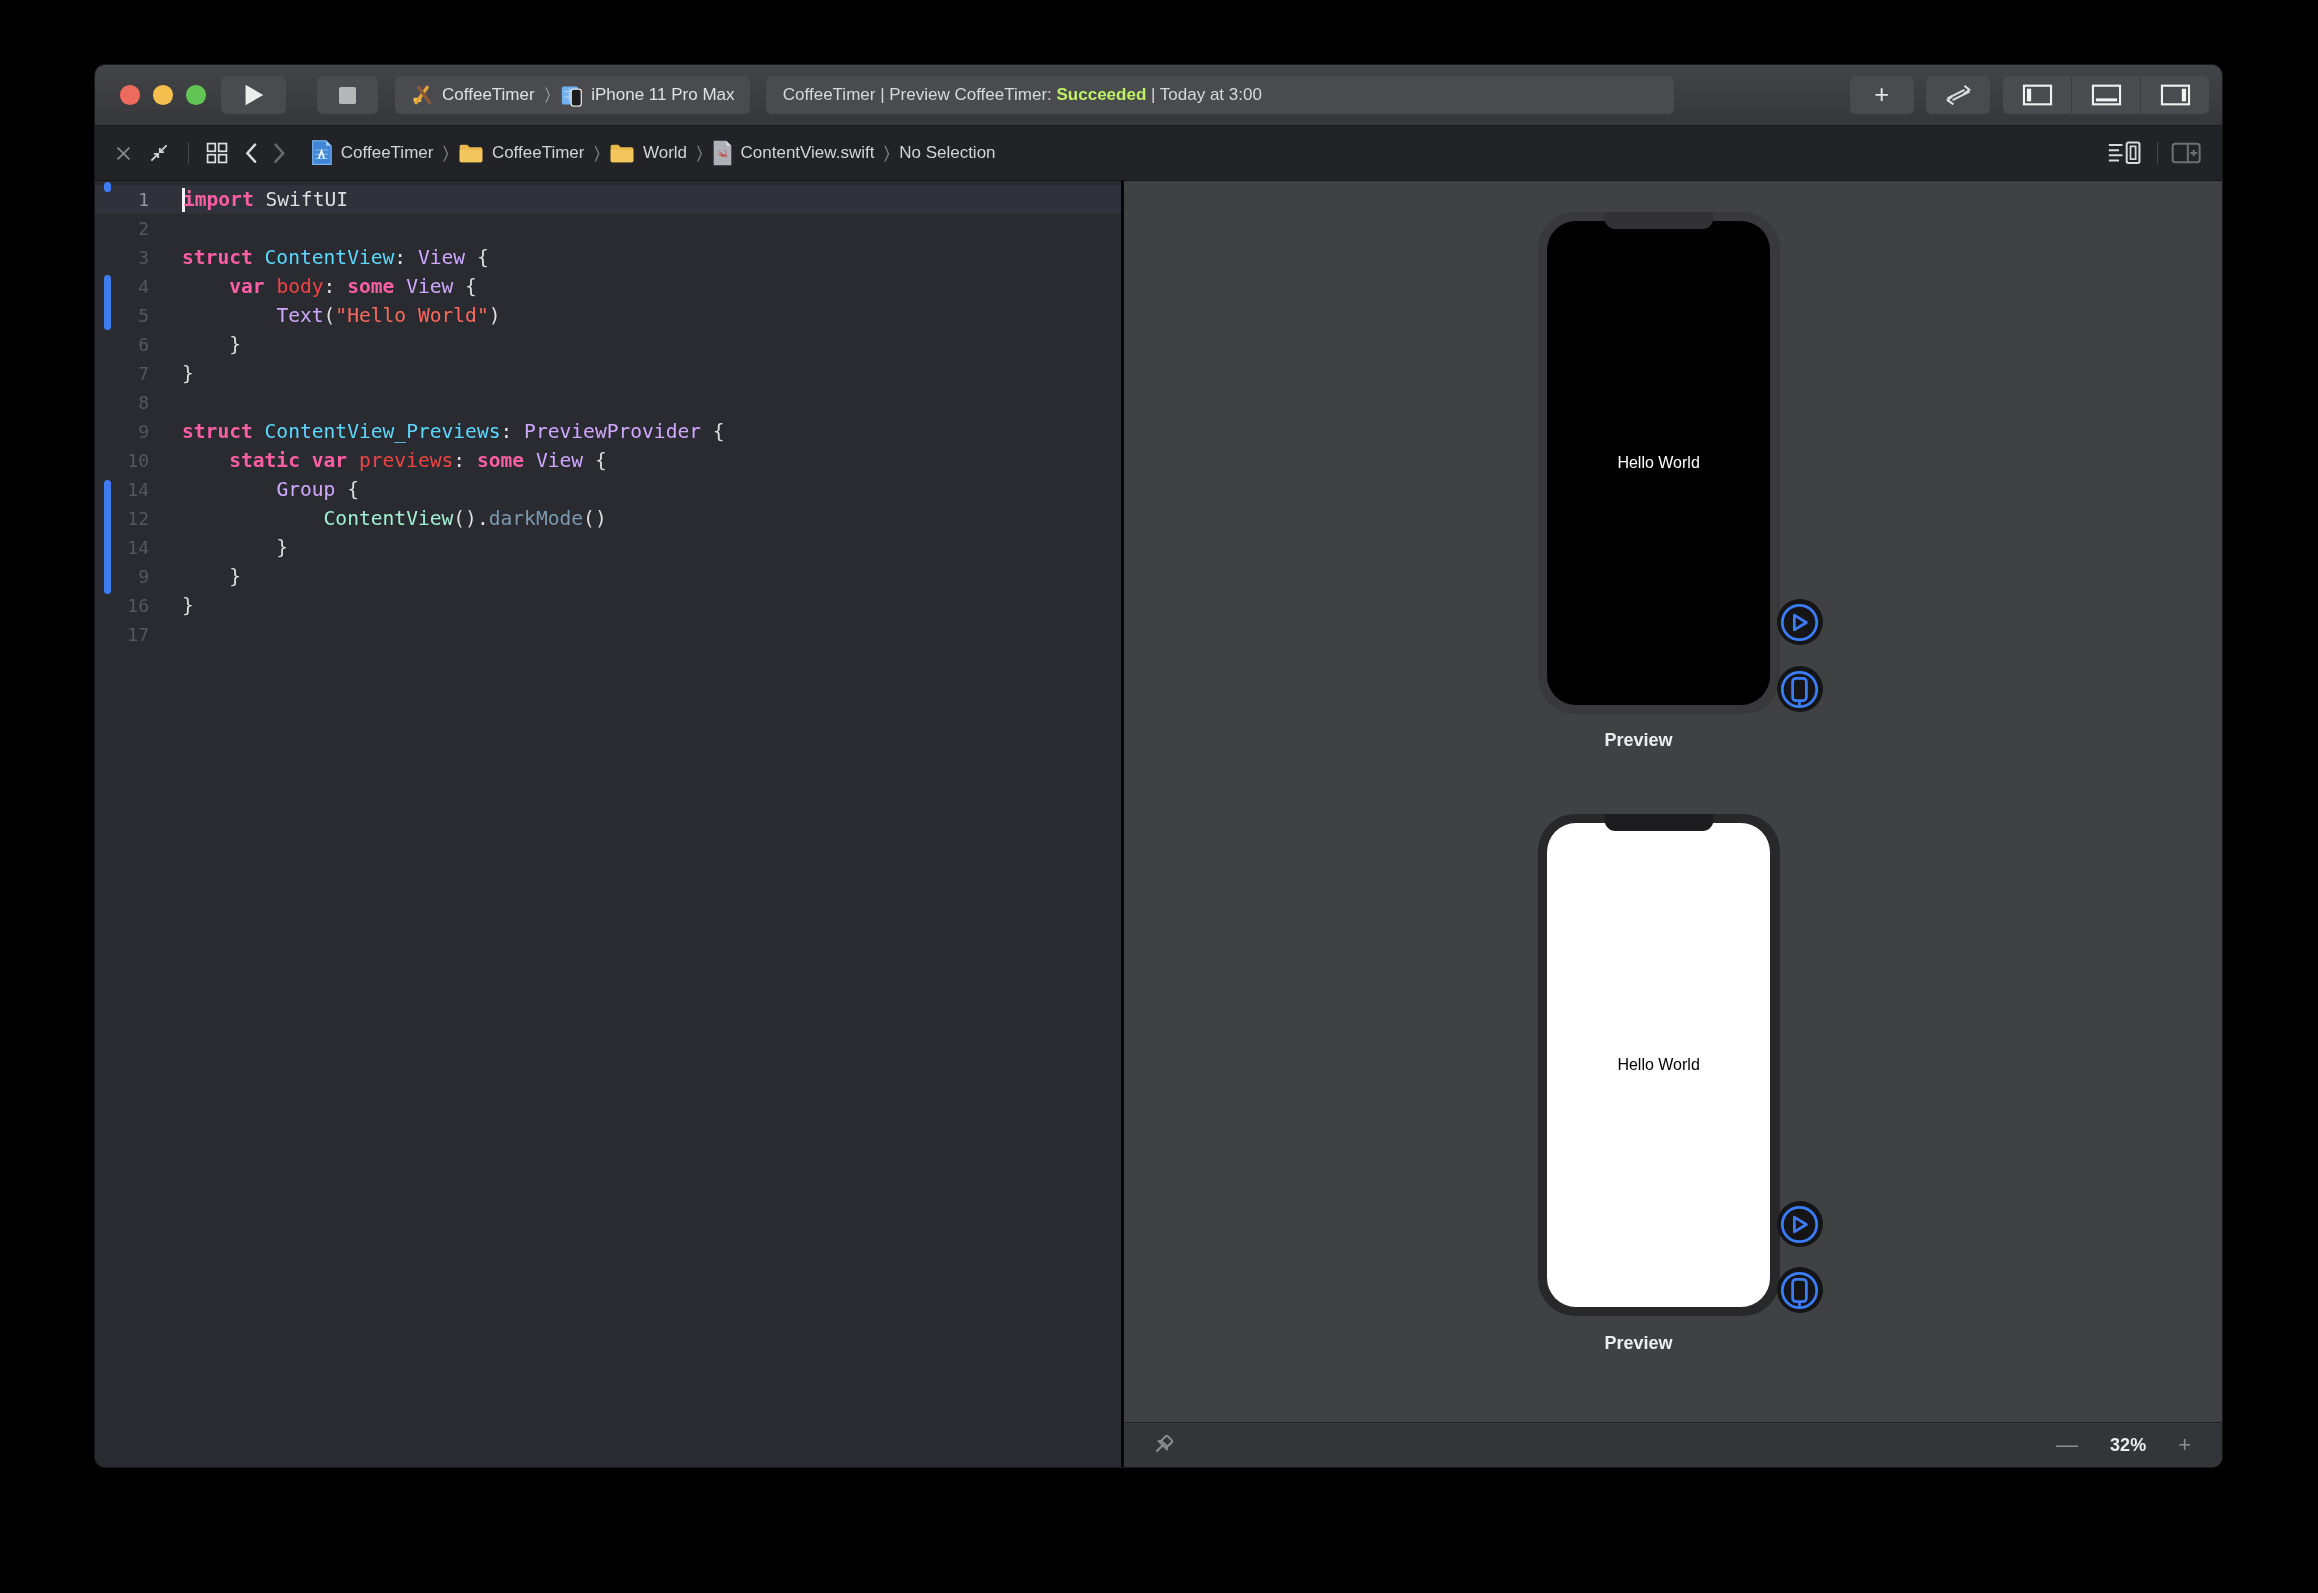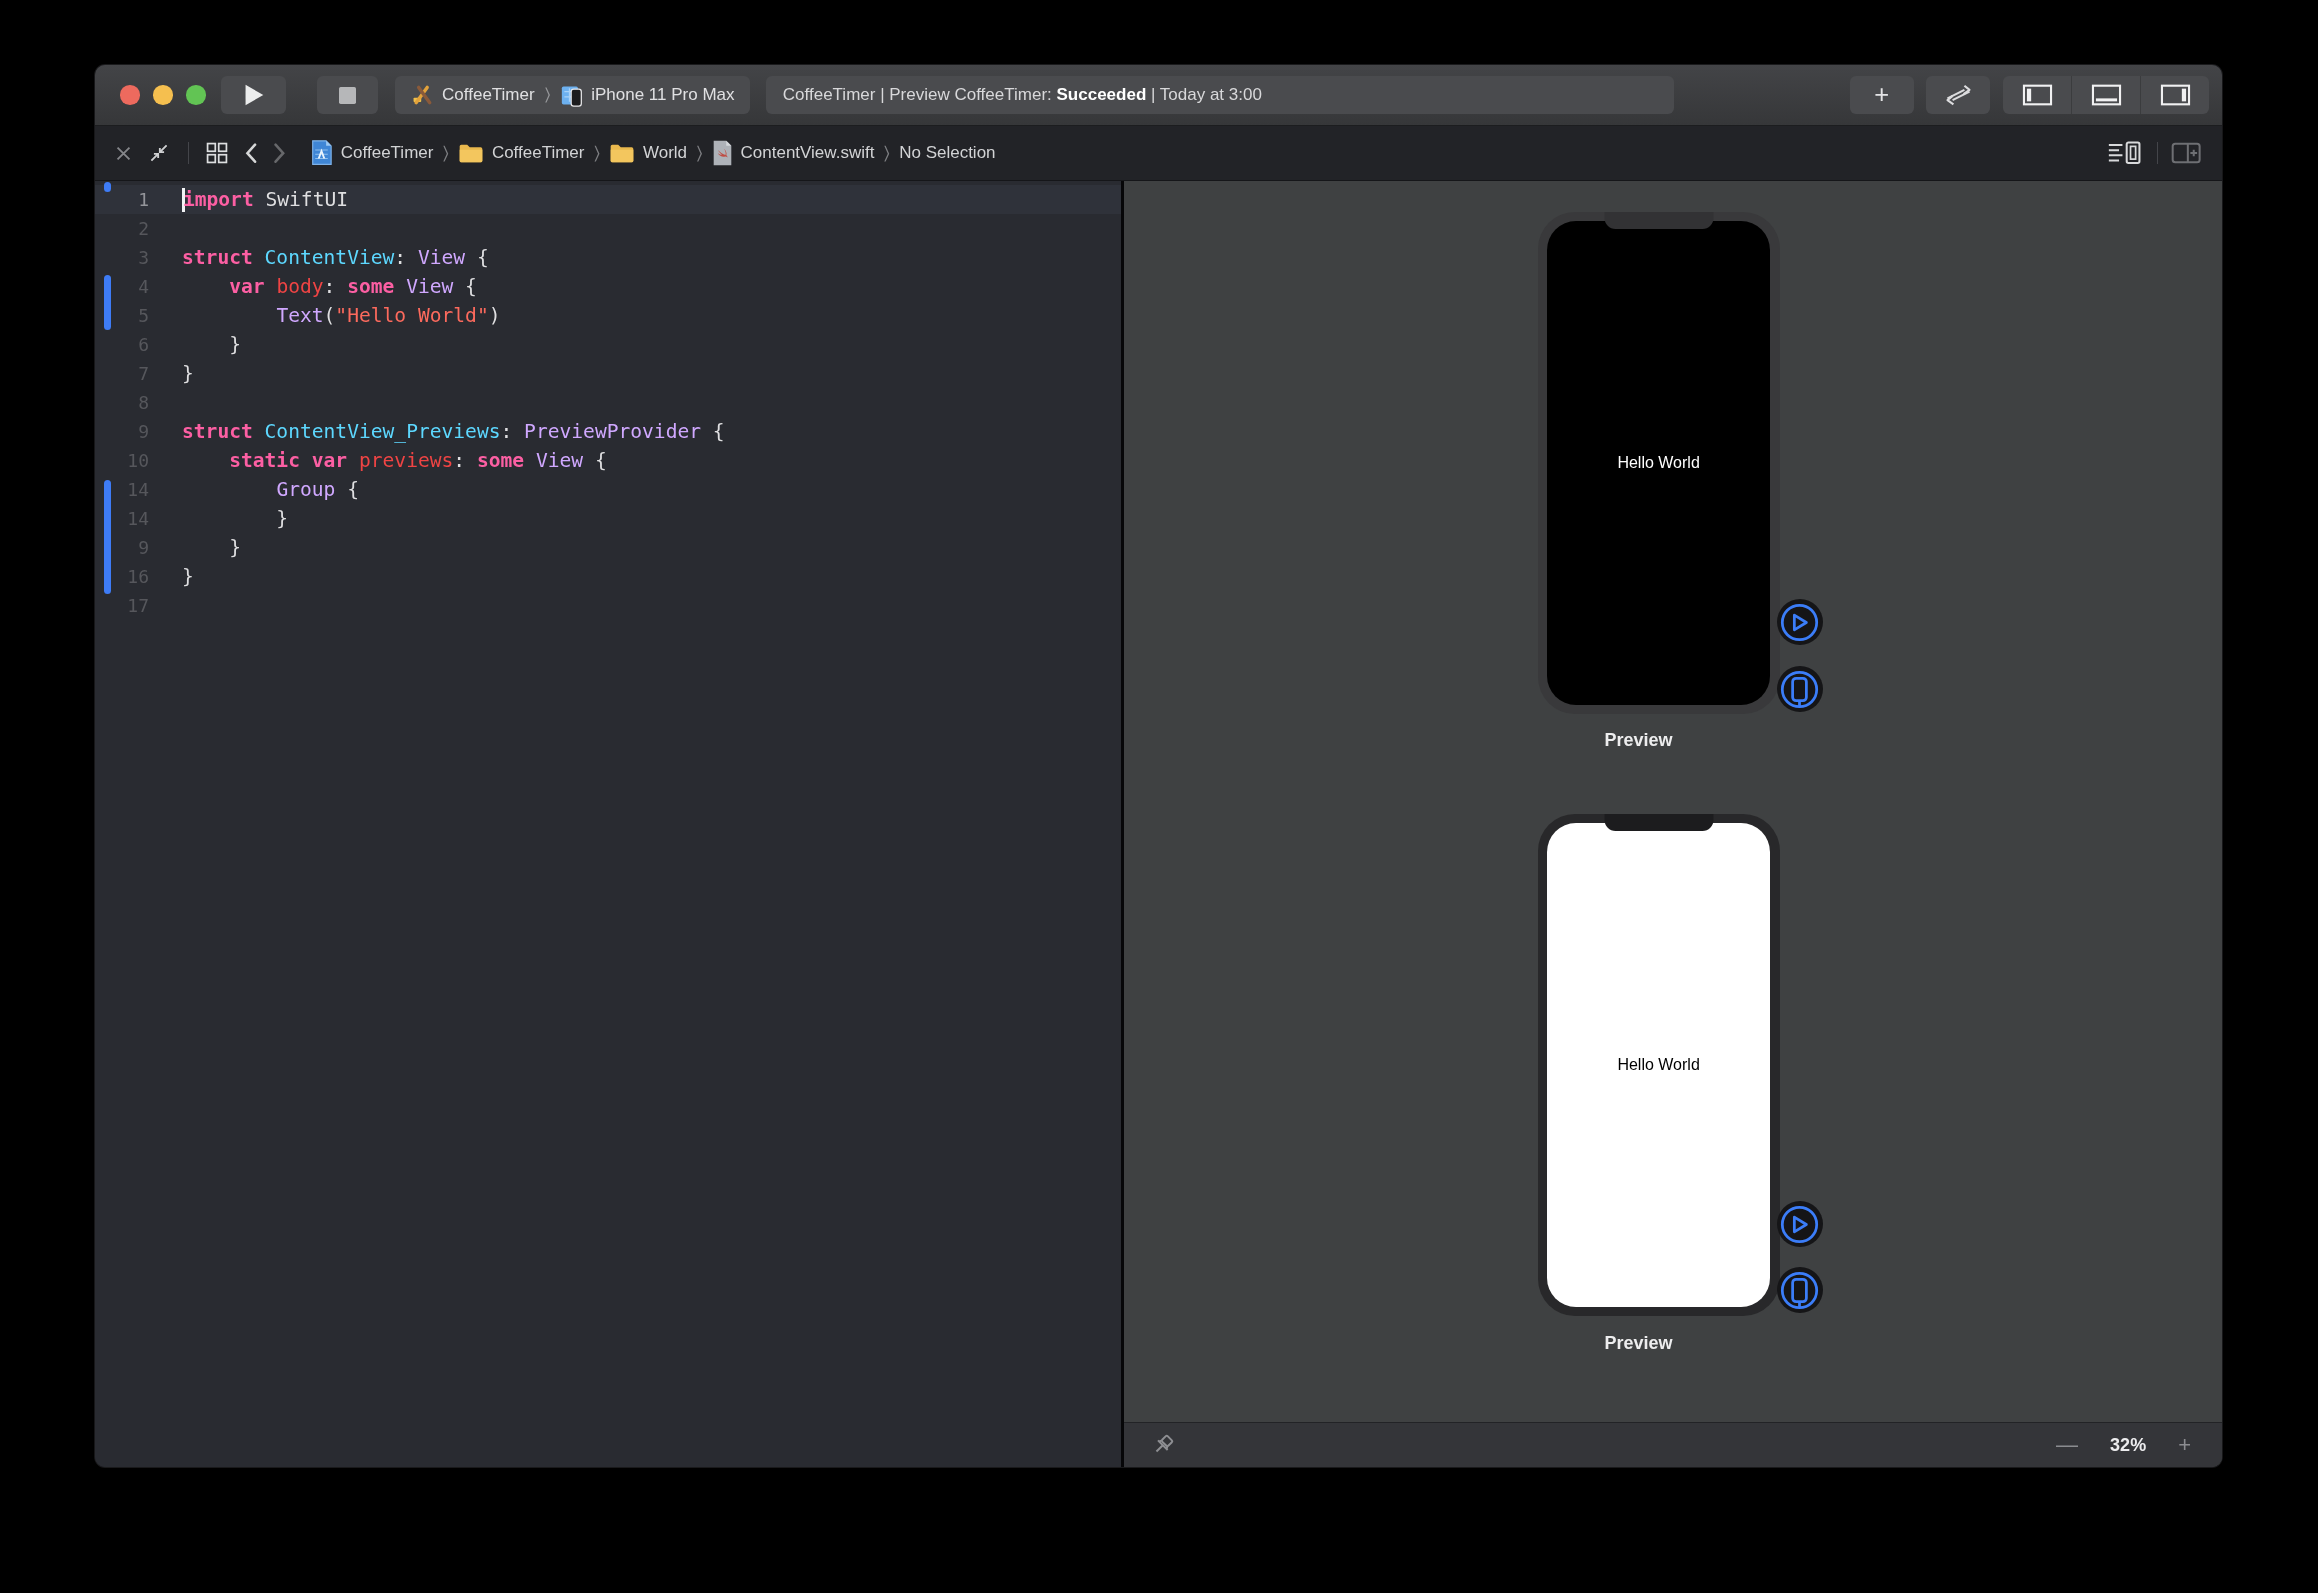--- a/index.html
+++ b/index.html
@@ -13,21 +13,21 @@
   .tl{width:19.6px;height:19.6px;border-radius:50%;}
   .tl.red{background:#ed6a5e;} .tl.yellow{background:#f5bf4f;} .tl.green{background:#62c454;}
   .tbtn{background:#4a4b4e;border-radius:6px;height:38px;display:flex;align-items:center;justify-content:center;}
   .play-btn{width:65px;margin-left:15.3px;}
   .stop-btn{width:61px;margin-left:31px;}
   .stop-square{width:17px;height:17px;background:#b6b7b9;border-radius:1.7px;}
   .pill{background:#4a4b4e;border-radius:6px;height:38px;display:flex;align-items:center;font-size:17px;color:#e0e0e2;}
   .scheme-pill{margin-left:17px;padding:0 15.3px;gap:8.5px;}
   .crumb-sep{color:#97989b;font-size:17px;margin:0 1.7px;}
   .status-pill{margin-left:16px;width:874px;padding:0 17px;color:#d8d8da;white-space:nowrap;overflow:hidden;}
-  .status-pill b{color:#ffffff;}
+  .status-pill b{color:#bef264;}
   .tb-right{margin-left:auto;display:flex;align-items:center;gap:12.8px;}
   .seg{display:flex;background:#4a4b4e;border-radius:6px;overflow:hidden;height:38px;}
   .seg .tbtn{border-radius:0;height:38px;width:68px;margin:0;background:transparent;}
   .seg .tbtn + .tbtn{border-left:0.9px solid #3b3c3e;}
   .sq-btn{width:64px;}
   .plus-glyph{color:#e4e4e6;font-size:25.5px;font-weight:300;line-height:1;}
   
   .jumpbar{height:54px;flex:0 0 54px;background:#222327;display:flex;align-items:center;padding:0 18.7px 0 20.4px;
            border-bottom:0.9px solid #151619;font-size:17px;color:#d2d3d5;}
   .jb-icon{display:flex;align-items:center;justify-content:center;margin-right:15.3px;}
@@ -290,20 +290,24 @@
         </div>
         <div class="code-row">
           <span class="lnum">10</span>
           <span class="codetext"><span class="tk-plain">    </span><span class="tk-keyword">static</span><span class="tk-plain"> </span><span class="tk-keyword">var</span><span class="tk-plain"> </span><span class="tk-member-decl">previews</span><span class="tk-plain">: </span><span class="tk-keyword">some</span><span class="tk-plain"> </span><span class="tk-type">View</span><span class="tk-plain"> {</span></span>
         </div>
         <div class="code-row">
           <span class="lnum">14</span>
           <span class="codetext"><span class="tk-plain">        </span><span class="tk-type">Group</span><span class="tk-plain"> {</span></span>
         </div>
         <div class="code-row">
+          <span class="lnum">12</span>
+          <span class="codetext"><span class="tk-plain">            </span><span class="tk-project-type">ContentView</span><span class="tk-plain">().</span><span class="tk-project-func">darkMode</span><span class="tk-plain">()</span></span>
+        </div>
+        <div class="code-row">
           <span class="lnum">14</span>
           <span class="codetext"><span class="tk-plain">        }</span></span>
         </div>
         <div class="code-row">
           <span class="lnum">9</span>
           <span class="codetext"><span class="tk-plain">    }</span></span>
         </div>
         <div class="code-row">
           <span class="lnum">16</span>
           <span class="codetext"><span class="tk-plain">}</span></span>

